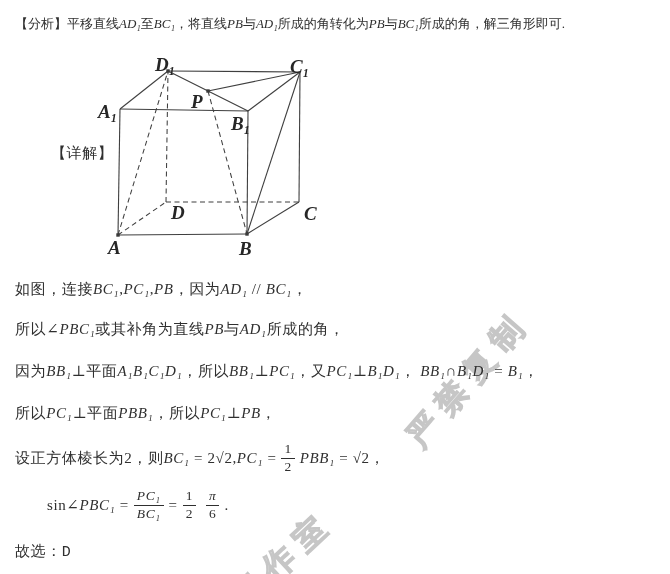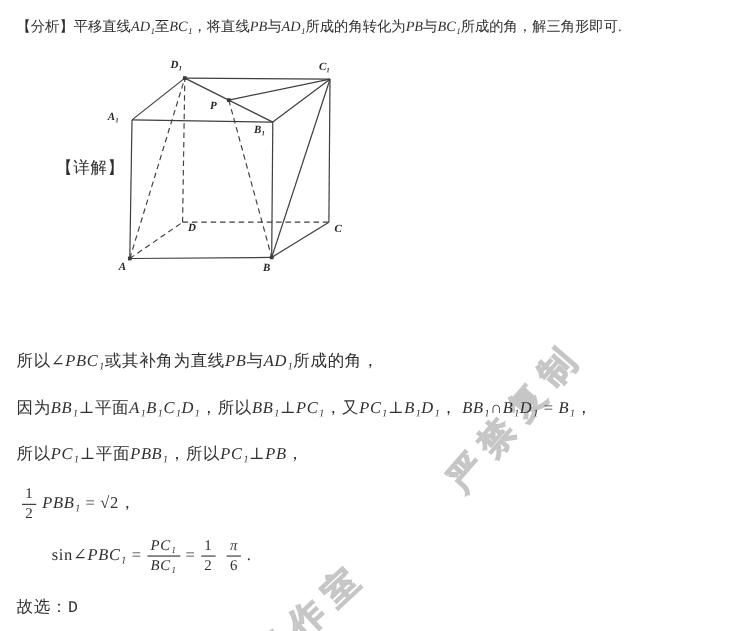--- a/index.html
+++ b/index.html
@@ -15,21 +15,21 @@
   .analysis{font-size:13px;letter-spacing:0;}
   .mathify i{font-style:italic;font-family:"Liberation Serif","DejaVu Serif",serif;}
   .frac-line{display:flex;align-items:center;}
   .frac{
     display:inline-flex;flex-direction:column;align-items:center;
     vertical-align:middle;margin:0 5px;font-size:13.5px;line-height:1.2;
   }
   .frac .num{padding:0 3px;}
   .frac .den{border-top:1px solid #2f2f2f;padding:0 3px;}
   .figlabel{
-    position:absolute;font-style:italic;font-weight:bold;font-size:10px;
+    position:absolute;font-style:italic;font-weight:bold;font-size:19px;
     color:#262626;white-space:nowrap;letter-spacing:0;
   }
   .figsvg{position:absolute;left:0;top:0;}
   .wm{
     position:absolute;white-space:nowrap;z-index:0;
     font-family:"DejaVu Sans","Liberation Sans",sans-serif;font-weight:bold;
     font-size:32px;letter-spacing:10px;
     color:#e4e4e4;-webkit-text-stroke:1.2px #c6c6c6;
   }
   .wm1{left:385px;top:357px;transform:rotate(-49deg);}
@@ -83,25 +83,27 @@
   <span class="figlabel txt" style="left:191px;top:91px;">P</span>
   <span class="figlabel txt" style="left:98px;top:101px;">A₁</span>
   <span class="figlabel txt" style="left:231px;top:113px;">B₁</span>
   <span class="figlabel txt" style="left:171px;top:202px;">D</span>
   <span class="figlabel txt" style="left:304px;top:203px;">C</span>
   <span class="figlabel txt" style="left:108px;top:237px;">A</span>
   <span class="figlabel txt" style="left:239px;top:238px;">B</span>
 
   <div class="line txt" style="left:15px;top:144px;margin-left:36px;">【详解】</div>
 
+  <div class="line mathify txt" style="left:15px;top:280px;">如图，连接<i>BC₁</i>,<i>PC₁</i>,<i>PB</i>，因为<i>AD₁</i> // <i>BC₁</i>，</div>
   <div class="line mathify txt" style="left:15px;top:320px;">所以∠<i>PBC₁</i>或其补角为直线<i>PB</i>与<i>AD₁</i>所成的角，</div>
   <div class="line mathify txt" style="left:15px;top:362px;">因为<i>BB₁</i>⊥平面<i>A₁B₁C₁D₁</i>，所以<i>BB₁</i>⊥<i>PC₁</i>，又<i>PC₁</i>⊥<i>B₁D₁</i>， <i>BB₁</i>∩<i>B₁D₁</i> = <i>B₁</i>，</div>
   <div class="line mathify txt" style="left:15px;top:404px;">所以<i>PC₁</i>⊥平面<i>PBB₁</i>，所以<i>PC₁</i>⊥<i>PB</i>，</div>
 
   <div class="line frac-line txt" style="left:15px;top:438px;height:40px;">
+    <span class="mathify">设正方体棱长为2，则<i>BC₁</i> = 2√2,<i>PC₁</i> =</span>
     <span class="frac">
       <span class="num mathify">1</span>
       <span class="den mathify">2</span>
     </span>
     <span class="mathify"><i>PBB₁</i> = √2，</span>
   </div>
 
   <div class="line frac-line txt" style="left:15px;top:484px;height:42px;margin-left:32px;">
     <span class="mathify">sin∠<i>PBC₁</i> =</span>
     <span class="frac">

